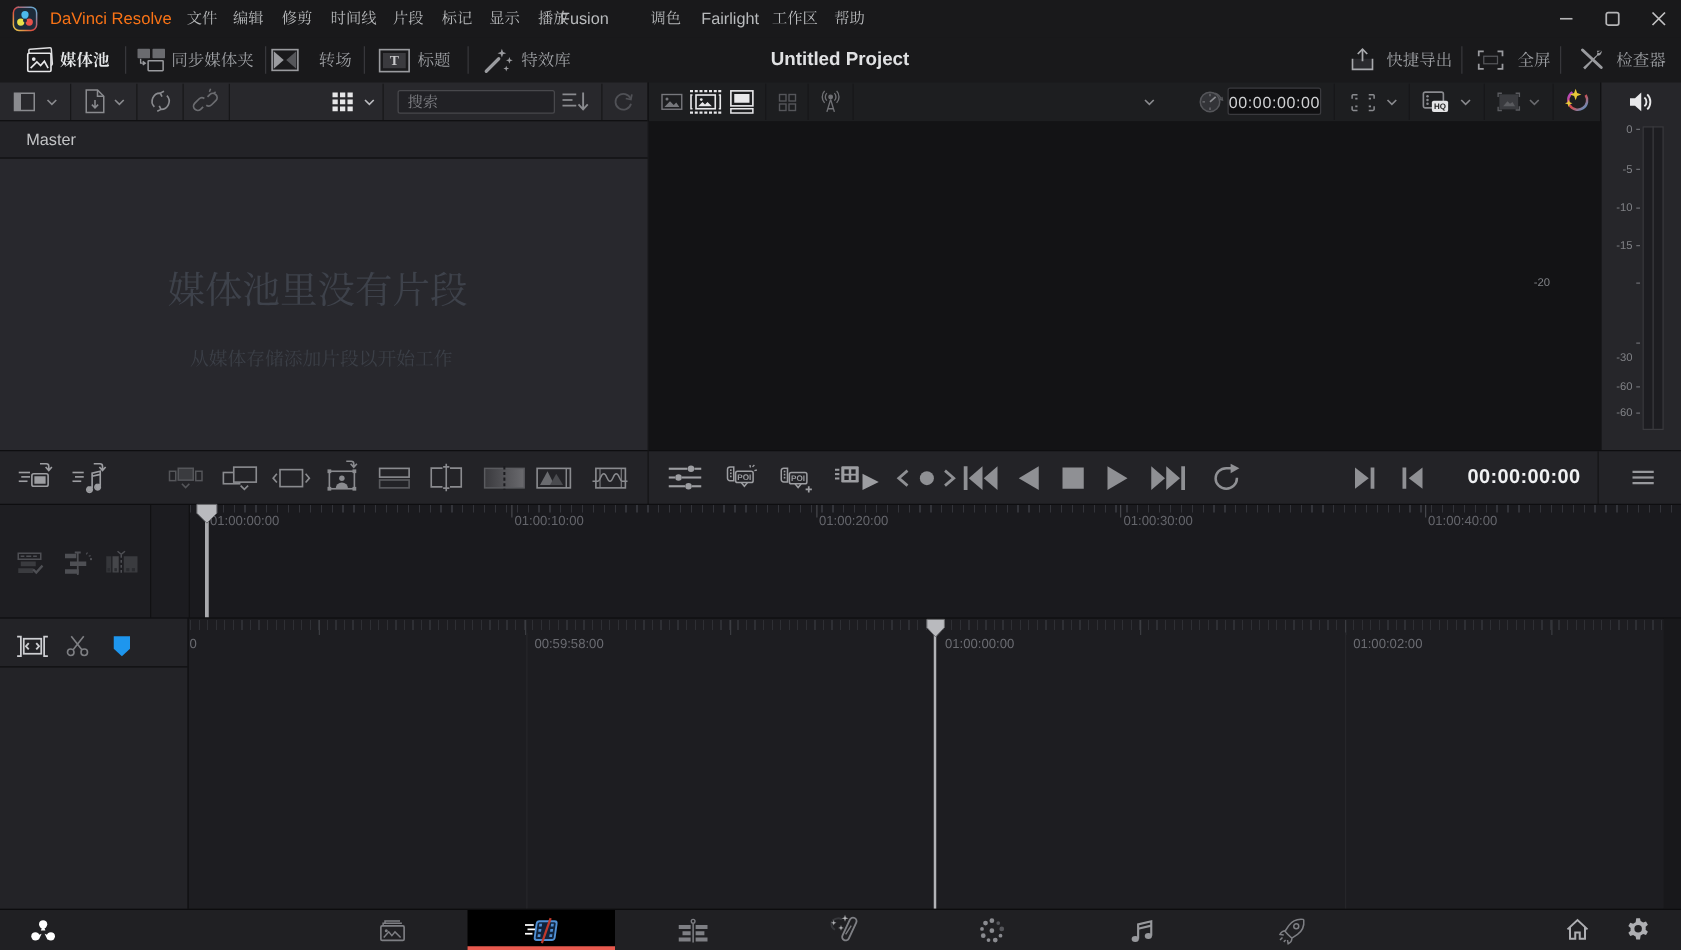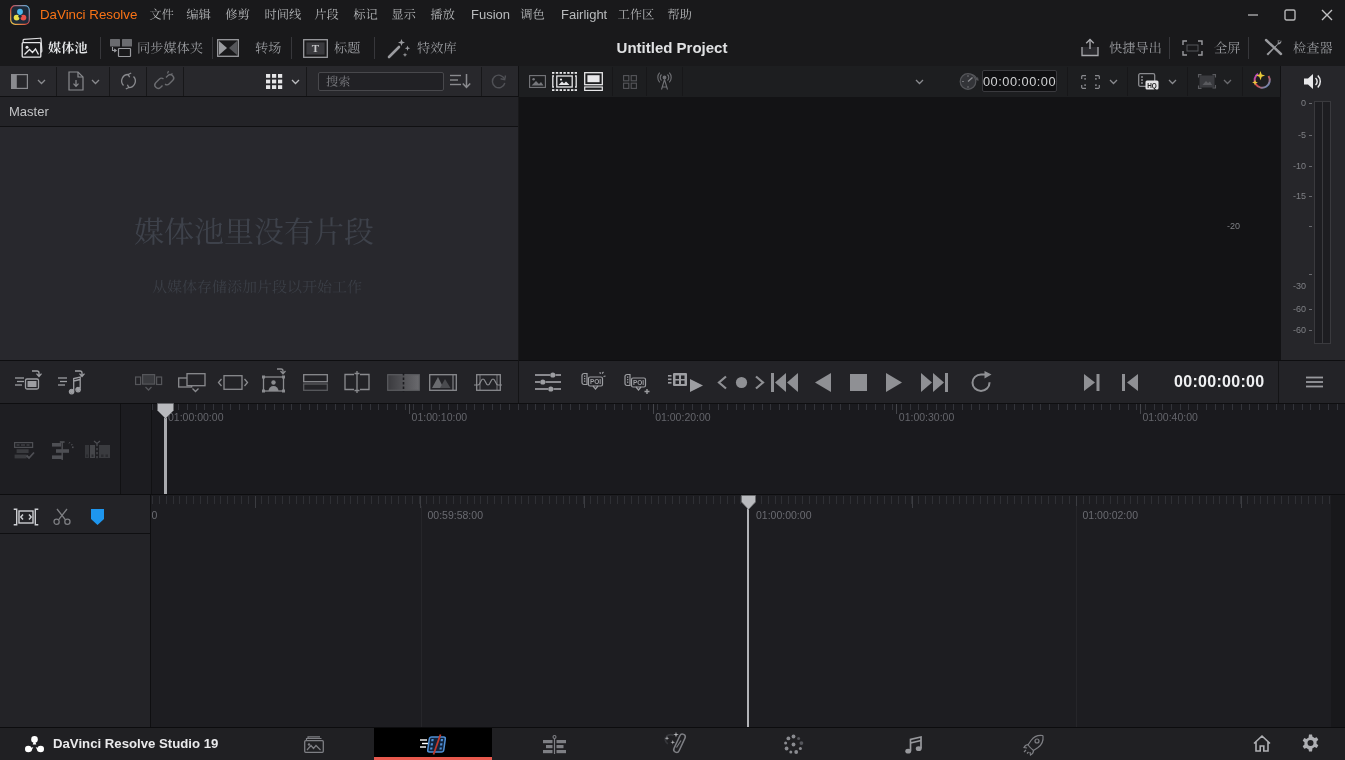--- a/index.html
+++ b/index.html
@@ -54,21 +54,21 @@
     </svg>
 <svg style="position:absolute;left:520.0px;top:8.4px" width="26" height="13" viewBox="0 -11.09 26 13.36">
       <path fill="#b9bbbd" d="M1.3 -10.5 1.1 -10.4C1.7 -9.8 2.4 -8.9 2.6 -8.2C3.5 -7.6 4.1 -9.3 1.3 -10.5ZM2.8 -6.7C3.0 -6.7 3.2 -6.8 3.3 -6.9L2.4 -7.6L2.0 -7.2H0.4L0.5 -6.8H2.0V-1.5C2.0 -1.3 1.9 -1.2 1.5 -1.0L2.1 0.0C2.2 -0.0 2.4 -0.2 2.4 -0.4C3.2 -1.3 4.0 -2.3 4.3 -2.7L4.2 -2.9C3.7 -2.5 3.2 -2.1 2.8 -1.7ZM4.7 -9.8V-5.3C4.7 -2.9 4.5 -0.8 2.9 0.9L3.1 1.0C5.3 -0.6 5.5 -3.1 5.5 -5.3V-9.3H10.6V-0.3C10.6 -0.1 10.5 -0.0 10.3 -0.0C10.1 -0.0 8.9 -0.1 8.9 -0.1V0.1C9.4 0.2 9.7 0.3 9.9 0.4C10.0 0.5 10.1 0.7 10.1 1.0C11.2 0.9 11.3 0.5 11.3 -0.2V-9.1C11.6 -9.2 11.8 -9.3 11.9 -9.4L10.9 -10.2L10.5 -9.7H5.7L4.7 -10.1ZM6.9 -2.0V-4.0H8.9V-2.0ZM6.9 -1.2V-1.6H8.9V-1.1H9.0C9.3 -1.1 9.6 -1.2 9.7 -1.3V-3.9C9.9 -3.9 10.1 -4.0 10.1 -4.1L9.2 -4.8L8.8 -4.4H7.0L6.2 -4.7V-0.9H6.3C6.6 -0.9 6.9 -1.1 6.9 -1.2ZM8.7 -8.8 7.5 -9.0V-7.5H6.0L6.1 -7.1H7.5V-5.7H5.8L5.9 -5.3H10.1C10.2 -5.3 10.3 -5.4 10.4 -5.5C10.0 -5.8 9.5 -6.3 9.5 -6.3L9.0 -5.7H8.2V-7.1H9.8C10.0 -7.1 10.1 -7.2 10.1 -7.3C9.8 -7.7 9.3 -8.1 9.3 -8.1L8.8 -7.5H8.2V-8.5C8.5 -8.5 8.6 -8.7 8.7 -8.8Z M19.8 -8.8C19.5 -8.2 19.1 -7.4 18.7 -6.9H15.7L15.3 -7.1C15.8 -7.6 16.3 -8.2 16.7 -8.8ZM16.6 -10.6C15.9 -8.8 14.5 -6.6 13.0 -5.4L13.1 -5.2C13.7 -5.6 14.2 -6.0 14.7 -6.5V-0.7C14.7 0.4 15.5 0.7 16.9 0.7H22.0C24.1 0.7 24.6 0.4 24.6 -0.0C24.6 -0.2 24.5 -0.3 24.0 -0.4L24.0 -2.3H23.9C23.7 -1.7 23.5 -0.8 23.3 -0.5C23.1 -0.2 22.8 -0.1 21.9 -0.1H16.8C16.0 -0.1 15.6 -0.2 15.6 -0.7V-3.4H22.2V-2.6H22.3C22.6 -2.6 23.0 -2.8 23.0 -2.9V-6.3C23.3 -6.4 23.5 -6.5 23.6 -6.6L22.6 -7.4L22.1 -6.9H19.0C19.6 -7.4 20.3 -8.2 20.8 -8.7C21.0 -8.7 21.2 -8.7 21.3 -8.8L20.3 -9.7L19.8 -9.1H16.9C17.1 -9.5 17.3 -9.8 17.5 -10.1C17.8 -10.1 17.9 -10.2 18.0 -10.3ZM18.4 -6.5V-3.8H15.6V-6.5ZM19.2 -6.5H22.2V-3.8H19.2Z"></path>
     </svg>
 <svg style="position:absolute;left:617.0px;top:8.4px" width="39" height="13" viewBox="0 -11.09 39 13.36">
       <path fill="#b9bbbd" d="M0.5 -0.4 0.6 -0.1H11.8C12.0 -0.1 12.1 -0.1 12.1 -0.3C11.7 -0.7 10.9 -1.3 10.9 -1.3L10.3 -0.4H6.7V-8.3H10.9C11.1 -8.3 11.2 -8.4 11.3 -8.5C10.8 -8.9 10.1 -9.5 10.1 -9.5L9.4 -8.7H1.4L1.5 -8.3H5.8V-0.4Z M19.2 -10.5C18.5 -8.4 17.4 -6.2 16.3 -4.9L16.5 -4.8C17.4 -5.5 18.1 -6.5 18.8 -7.7H19.8V1.0H20.0C20.4 1.0 20.7 0.8 20.7 0.7V-2.3H24.1C24.3 -2.3 24.4 -2.4 24.5 -2.5C24.0 -2.9 23.3 -3.5 23.3 -3.5L22.8 -2.7H20.7V-5.0H23.9C24.1 -5.0 24.2 -5.1 24.2 -5.2C23.8 -5.6 23.2 -6.1 23.2 -6.1L22.6 -5.4H20.7V-7.7H24.4C24.6 -7.7 24.7 -7.7 24.8 -7.9C24.4 -8.3 23.7 -8.8 23.7 -8.8L23.0 -8.0H19.1C19.4 -8.6 19.7 -9.2 20.0 -9.9C20.2 -9.8 20.4 -9.9 20.4 -10.1ZM16.2 -10.6C15.4 -8.1 14.2 -5.7 13.0 -4.2L13.2 -4.1C13.8 -4.6 14.4 -5.3 14.9 -6.1V1.0H15.1C15.4 1.0 15.7 0.8 15.7 0.7V-6.6C16.0 -6.7 16.1 -6.8 16.1 -6.9L15.6 -7.1C16.1 -7.9 16.6 -8.9 17.0 -9.9C17.2 -9.9 17.4 -10.0 17.5 -10.1Z M35.8 -10.3 35.2 -9.6H27.5L26.5 -10.0V-0.1C26.4 0.0 26.3 0.1 26.2 0.2L27.2 0.8L27.5 0.4H36.9C37.1 0.4 37.2 0.3 37.2 0.2C36.8 -0.3 36.1 -0.8 36.1 -0.8L35.5 -0.0H27.4V-9.2H36.5C36.6 -9.2 36.8 -9.3 36.8 -9.4C36.4 -9.8 35.8 -10.3 35.8 -10.3ZM35.1 -7.8 33.9 -8.4C33.4 -7.4 32.9 -6.4 32.3 -5.5C31.5 -6.2 30.4 -6.9 29.1 -7.6L29.0 -7.5C29.8 -6.8 30.9 -5.8 31.8 -4.9C30.8 -3.4 29.6 -2.2 28.4 -1.4L28.5 -1.2C29.9 -2.0 31.2 -3.0 32.4 -4.3C33.2 -3.5 34.0 -2.6 34.4 -1.8C35.3 -1.3 35.6 -2.7 32.9 -5.0C33.5 -5.8 34.1 -6.7 34.6 -7.7C34.9 -7.6 35.1 -7.7 35.1 -7.8Z"></path>
     </svg>
 <svg style="position:absolute;left:667.0px;top:8.4px" width="26" height="13" viewBox="0 -11.09 26 13.36">
       <path fill="#b9bbbd" d="M5.9 -4.4V-3.4H3.2L2.3 -3.8V0.5H2.5C2.8 0.5 3.1 0.3 3.1 0.3V-3.0H5.9V1.0H6.0C6.3 1.0 6.7 0.8 6.7 0.7V-3.0H9.4V-0.7C9.4 -0.5 9.4 -0.4 9.2 -0.4C8.9 -0.4 7.9 -0.5 7.9 -0.5V-0.3C8.4 -0.3 8.6 -0.2 8.8 -0.0C8.9 0.1 9.0 0.3 9.0 0.5C10.1 0.4 10.3 0.0 10.3 -0.6V-2.8C10.5 -2.9 10.7 -3.0 10.8 -3.1L9.7 -3.9L9.3 -3.4H6.7V-4.0C7.0 -4.0 7.1 -4.2 7.1 -4.3ZM3.4 -10.5V-9.3H0.7L0.8 -9.0H3.4V-7.9H1.0L1.1 -7.5H3.4V-7.3C3.4 -7.0 3.4 -6.7 3.3 -6.4H0.5L0.6 -6.0H3.2C2.9 -5.1 2.3 -4.3 1.0 -3.7L1.1 -3.6C2.9 -4.2 3.7 -5.0 4.0 -6.0H6.7C6.9 -6.0 7.0 -6.1 7.1 -6.2C6.6 -6.6 6.0 -7.2 6.0 -7.2L5.4 -6.4H4.1C4.2 -6.7 4.2 -7.0 4.2 -7.3V-7.5H6.3C6.5 -7.5 6.6 -7.6 6.6 -7.7C6.2 -8.1 5.6 -8.6 5.6 -8.6L5.1 -7.9H4.2V-9.0H6.7C6.8 -9.0 7.0 -9.0 7.0 -9.2C6.6 -9.6 5.9 -10.1 5.9 -10.1L5.4 -9.3H4.2V-10.1C4.5 -10.1 4.6 -10.2 4.6 -10.4ZM7.6 -10.0V-3.9H7.7C8.1 -3.9 8.3 -4.1 8.3 -4.2V-9.7H10.5C10.2 -9.0 9.8 -8.2 9.5 -7.7C10.4 -7.1 10.9 -6.5 10.9 -5.9C10.9 -5.6 10.8 -5.5 10.6 -5.4C10.5 -5.3 10.4 -5.3 10.2 -5.3C10.0 -5.3 9.5 -5.3 9.1 -5.3V-5.1C9.5 -5.1 9.7 -5.0 9.9 -5.0C10.0 -4.9 10.0 -4.6 10.0 -4.4C11.2 -4.5 11.7 -4.9 11.7 -5.7C11.6 -6.4 11.1 -7.1 9.8 -7.7C10.3 -8.1 10.9 -9.0 11.3 -9.5C11.6 -9.5 11.8 -9.5 11.9 -9.6L11.1 -10.5L10.5 -10.0H8.5L7.6 -10.4Z M20.3 -10.4C20.3 -9.3 20.3 -8.3 20.3 -7.3H18.2L18.4 -6.9H20.3C20.2 -3.8 19.5 -1.2 16.6 0.8L16.7 1.0C20.3 -0.9 21.0 -3.7 21.1 -6.9H23.4C23.2 -3.3 23.0 -0.7 22.6 -0.3C22.4 -0.2 22.3 -0.1 22.1 -0.1C21.8 -0.1 20.9 -0.2 20.3 -0.3L20.3 -0.1C20.8 0.0 21.3 0.2 21.5 0.3C21.7 0.4 21.8 0.7 21.8 0.9C22.3 0.9 22.8 0.7 23.2 0.4C23.8 -0.3 24.1 -2.8 24.2 -6.8C24.4 -6.9 24.6 -6.9 24.7 -7.0L23.7 -7.8L23.2 -7.3H21.1C21.2 -8.1 21.2 -9.0 21.2 -9.9C21.5 -10.0 21.6 -10.1 21.6 -10.3ZM14.9 -9.2H17.1V-7.0H14.9ZM12.9 -1.1 13.4 0.0C13.5 -0.0 13.6 -0.1 13.7 -0.3C16.0 -1.0 17.8 -1.6 19.0 -2.1L19.0 -2.3L17.9 -2.0V-9.0C18.1 -9.1 18.3 -9.2 18.4 -9.3L17.4 -10.0L17.0 -9.5H15.0L14.1 -10.0V-1.3ZM14.9 -6.6H17.1V-4.4H14.9ZM14.9 -4.0H17.1V-1.9L14.9 -1.4Z"></path>
     </svg>
-<div class="lbl" style="left:471px;top:0;line-height:30px;font-size:13px;color:#b9bbbd">Fusion</div>
+<div class="lbl" style="left:448px;top:0;line-height:30px;font-size:13px;color:#b9bbbd">Fusion</div>
 <div class="lbl" style="left:561px;top:0;line-height:30px;font-size:13px;color:#b9bbbd">Fairlight</div>
 <svg class="abs" style="left:1247px;top:11px" width="14" height="8" viewBox="0 0 14 8">
       <line x1="1" y1="4" x2="11" y2="4" stroke="#b5b5b7" stroke-width="1.3"></line>
     </svg>
 <svg class="abs" style="left:1284px;top:9px" width="12" height="12" viewBox="0 0 12 12">
       <rect x="1" y="1" width="10" height="10" rx="1.5" fill="none" stroke="#b5b5b7" stroke-width="1.4"></rect>
     </svg>
 <svg class="abs" style="left:1320px;top:8px" width="14" height="14" viewBox="0 0 14 14">
       <path d="M2 2 L12 12 M12 2 L2 12" stroke="#c2c2c4" stroke-width="1.4"></path>
     </svg>
@@ -330,21 +330,21 @@
 <path d="M17.5 5 A 7.6 7.6 0 1 1 7 2.8" fill="none" stroke="url(#cg1)" stroke-width="2"></path>
 <path d="M9.5 0 l1.2 3.4 l3.4 1.2 l-3.4 1.2 l-1.2 3.4 l-1.2 -3.4 l-3.4 -1.2 l3.4 -1.2 Z" fill="#e8c838"></path>
 <path d="M4 8.5 l0.8 2.2 l2.2 0.8 l-2.2 0.8 l-0.8 2.2 l-0.8 -2.2 l-2.2 -0.8 l2.2 -0.8 Z" fill="#e8c838"></path>
 </svg>
 <svg class="abs" style="left:1303px;top:73px" width="20" height="17" viewBox="0 0 20 17">
 <path d="M1 5.5 H5 L10 1 V16 L5 11.5 H1 Z" fill="#e8e8ea"></path>
 <path d="M12.5 5 a4.5 4.5 0 0 1 0 7" fill="none" stroke="#e8e8ea" stroke-width="1.5"></path>
 <path d="M14.8 2.5 a8.5 8.5 0 0 1 0 12" fill="none" stroke="#e8e8ea" stroke-width="1.5"></path>
 </svg>
 <div class="abs" style="left:0;top:97px;width:518px;height:29px;background:#232327"></div>
-<div class="lbl" style="left:9px;top:97px;line-height:29px;font-size:13px;color:#c2c3c5">Master</div>
+<div class="lbl" style="left:21px;top:97px;line-height:29px;font-size:13px;color:#c2c3c5">Master</div>
 <div class="abs" style="left:0;top:126px;width:518px;height:1px;background:#101012"></div>
 <div class="abs" style="left:0;top:127px;width:518px;height:233px;background:#28282d"></div>
 <svg style="position:absolute;left:133.5px;top:216.4px" width="241" height="32" viewBox="0 -26.40 241 31.80">
       <path fill="#3e424b" d="M7.3 -23.9C8.2 -24.0 8.4 -24.3 8.5 -24.6L5.5 -25.3C5.3 -23.6 4.8 -21.0 4.2 -18.2H1.3L1.6 -17.4H4.0C3.3 -14.1 2.5 -10.8 1.8 -8.8C3.1 -7.8 4.8 -6.5 6.2 -5.0C5.0 -2.4 3.3 -0.1 1.0 1.8L1.3 2.2C4.0 0.5 5.9 -1.5 7.3 -3.8C8.0 -2.9 8.7 -2.0 9.1 -1.2C10.7 -0.2 12.0 -2.4 8.2 -5.6C9.8 -9.2 10.5 -13.1 10.9 -17.1C11.5 -17.2 11.8 -17.2 12.0 -17.5L9.8 -19.5L8.7 -18.2H6.1C6.7 -20.4 7.1 -22.5 7.3 -23.9ZM26.4 -9.8 25.2 -8.1H20.4V-10.7C21.1 -10.8 21.3 -11.0 21.4 -11.4L18.5 -11.7V-8.1H10.3L10.6 -7.2H17.2C15.4 -4.1 12.5 -1.2 9.0 0.8L9.3 1.3C13.1 -0.4 16.3 -2.8 18.5 -5.7V2.5H18.9C19.6 2.5 20.4 2.0 20.4 1.8V-7.0C22.1 -3.5 24.8 -0.7 27.7 1.0C28.0 0.1 28.6 -0.5 29.4 -0.6L29.4 -1.0C26.5 -2.1 23.1 -4.4 21.1 -7.2H28.0C28.4 -7.2 28.7 -7.4 28.8 -7.7C27.9 -8.6 26.4 -9.8 26.4 -9.8ZM22.9 -13.0H16.1V-16.5H22.9ZM26.7 -23.0 25.4 -21.4H24.8V-24.0C25.5 -24.1 25.8 -24.4 25.9 -24.8L22.9 -25.2V-21.4H16.1V-24.0C16.8 -24.1 17.1 -24.4 17.2 -24.8L14.2 -25.1V-21.4H10.5L10.7 -20.6H14.2V-10.2H14.5C15.3 -10.2 16.1 -10.6 16.1 -10.8V-12.2H22.9V-10.7H23.2C24.0 -10.7 24.8 -11.1 24.8 -11.4V-20.6H28.1C28.5 -20.6 28.7 -20.7 28.8 -21.0C28.0 -21.9 26.7 -23.0 26.7 -23.0ZM22.9 -17.4H16.1V-20.6H22.9ZM3.5 -8.6C4.3 -11.1 5.2 -14.4 5.9 -17.4H8.9C8.6 -13.7 8.1 -10.0 6.9 -6.7C6.0 -7.3 4.9 -7.9 3.5 -8.6Z M37.9 -16.7 36.6 -17.2C37.6 -19.2 38.5 -21.4 39.2 -23.6C39.9 -23.6 40.3 -23.8 40.4 -24.2L37.2 -25.1C35.9 -19.4 33.5 -13.6 31.1 -9.9L31.6 -9.6C32.8 -10.9 33.9 -12.4 35.0 -14.2V2.4H35.3C36.1 2.4 36.9 1.9 37.0 1.7V-16.2C37.5 -16.3 37.8 -16.4 37.9 -16.7ZM52.6 -6.3 51.4 -4.7H49.2V-18.0H49.3C50.9 -11.6 53.8 -6.3 57.3 -3.1C57.7 -4.0 58.4 -4.6 59.2 -4.7L59.3 -5.0C55.5 -7.4 51.9 -12.5 49.9 -18.0H57.6C58.0 -18.0 58.3 -18.2 58.3 -18.5C57.4 -19.4 55.8 -20.7 55.8 -20.7L54.4 -18.9H49.2V-23.9C49.9 -24.0 50.2 -24.3 50.2 -24.7L47.2 -25.1V-18.9H38.6L38.8 -18.0H45.9C44.4 -12.6 41.5 -7.1 37.6 -3.2L38.0 -2.8C42.2 -6.1 45.3 -10.6 47.2 -15.6V-4.7H42.0L42.3 -3.8H47.2V2.3H47.6C48.4 2.3 49.2 1.9 49.2 1.7V-3.8H54.1C54.5 -3.8 54.8 -4.0 54.8 -4.3C54.0 -5.2 52.6 -6.3 52.6 -6.3Z M63.6 -24.8 63.4 -24.5C64.7 -23.6 66.3 -22.0 66.8 -20.6C69.0 -19.3 70.2 -23.8 63.6 -24.8ZM61.4 -17.7 61.1 -17.4C62.4 -16.6 64.0 -15.1 64.4 -13.8C66.6 -12.6 67.7 -16.9 61.4 -17.7ZM63.1 -5.9C62.8 -5.9 61.7 -5.9 61.7 -5.9V-5.3C62.4 -5.2 62.8 -5.2 63.2 -4.9C63.9 -4.4 64.0 -2.1 63.6 0.9C63.7 1.9 64.0 2.4 64.6 2.4C65.6 2.4 66.2 1.6 66.2 0.4C66.4 -2.1 65.5 -3.4 65.5 -4.8C65.5 -5.5 65.7 -6.5 65.9 -7.4C66.4 -8.8 68.9 -15.9 70.2 -19.6L69.6 -19.8C64.3 -7.6 64.3 -7.6 63.8 -6.6C63.5 -6.0 63.4 -5.9 63.1 -5.9ZM84.8 -18.7 80.2 -16.9V-23.6C81.0 -23.7 81.2 -24.0 81.3 -24.4L78.4 -24.8V-16.2L73.9 -14.5V-20.9C74.6 -21.0 74.9 -21.3 74.9 -21.7L72.0 -22.1V-13.8L68.4 -12.5L69.0 -11.7L72.0 -12.8V-1.2C72.0 1.0 73.0 1.5 76.1 1.5L80.9 1.6C87.7 1.6 89.0 1.2 89.0 0.1C89.0 -0.3 88.8 -0.6 88.0 -0.8L88.0 -5.3H87.6C87.1 -3.1 86.7 -1.5 86.4 -1.0C86.2 -0.7 86.0 -0.5 85.6 -0.5C84.9 -0.4 83.2 -0.4 81.0 -0.4H76.2C74.2 -0.4 73.9 -0.8 73.9 -1.7V-13.6L78.4 -15.3V-3.2H78.7C79.4 -3.2 80.2 -3.7 80.2 -3.9V-16.0L85.2 -17.8C85.1 -11.5 84.9 -8.6 84.4 -8.0C84.2 -7.8 84.0 -7.8 83.6 -7.8C83.1 -7.8 81.9 -7.9 81.2 -7.9L81.1 -7.4C81.8 -7.3 82.6 -7.1 82.8 -6.8C83.2 -6.5 83.2 -6.0 83.2 -5.4C84.2 -5.4 85.1 -5.7 85.7 -6.4C86.7 -7.4 87.0 -10.3 87.0 -17.6C87.6 -17.7 88.0 -17.8 88.2 -18.1L86.0 -19.9L84.9 -18.8H85.0Z M95.0 -23.1V-8.7H95.3C96.1 -8.7 97.0 -9.2 97.0 -9.4V-10.7H104.0V-5.9H93.9L94.2 -5.0H104.0V0.4H91.3L91.5 1.2H118.0C118.4 1.2 118.7 1.1 118.8 0.8C117.7 -0.2 115.9 -1.5 115.9 -1.5L114.4 0.4H106.0V-5.0H115.7C116.1 -5.0 116.4 -5.2 116.5 -5.5C115.4 -6.5 113.7 -7.8 113.7 -7.8L112.2 -5.9H106.0V-10.7H113.0V-9.1H113.3C114.0 -9.1 115.0 -9.6 115.0 -9.8V-21.8C115.7 -22.0 116.1 -22.2 116.3 -22.4L113.9 -24.3L112.7 -23.1H97.1L95.0 -24.1ZM113.0 -22.2V-17.3H106.0V-22.2ZM113.0 -16.4V-11.6H106.0V-16.4ZM97.0 -16.4H104.0V-11.6H97.0ZM97.0 -17.3V-22.2H104.0V-17.3Z M123.3 -6.1C123.0 -6.1 122.0 -6.1 122.0 -6.1V-5.5C122.6 -5.4 123.1 -5.3 123.5 -5.0C124.1 -4.6 124.3 -2.2 123.9 0.8C124.0 1.8 124.3 2.3 124.9 2.3C125.9 2.3 126.5 1.5 126.6 0.2C126.7 -2.2 125.8 -3.5 125.8 -4.9C125.8 -5.7 126.0 -6.7 126.3 -7.6C126.8 -9.2 129.8 -17.0 131.3 -21.2L130.7 -21.4C124.7 -7.9 124.7 -7.9 124.1 -6.8C123.8 -6.1 123.7 -6.1 123.3 -6.1ZM121.5 -18.1 121.2 -17.8C122.6 -16.9 124.2 -15.3 124.7 -14.0C126.9 -12.8 128.0 -17.2 121.5 -18.1ZM123.5 -24.8 123.2 -24.5C124.7 -23.6 126.6 -21.8 127.2 -20.4C129.5 -19.2 130.5 -23.8 123.5 -24.8ZM133.6 -23.9V-21.0C133.6 -18.1 133.0 -14.9 129.4 -12.3L129.7 -11.9C134.9 -14.3 135.5 -18.2 135.5 -21.0V-22.7H141.4V-16.2C141.4 -14.9 141.7 -14.5 143.4 -14.5H145.1C148.0 -14.5 148.7 -14.8 148.7 -15.6C148.7 -16.1 148.5 -16.2 147.9 -16.4L147.8 -16.5H147.5C147.4 -16.4 147.2 -16.4 147.0 -16.3C146.9 -16.3 146.7 -16.3 146.6 -16.3C146.3 -16.3 145.8 -16.3 145.3 -16.3H143.9C143.4 -16.3 143.3 -16.4 143.3 -16.7V-22.5C143.8 -22.6 144.2 -22.7 144.4 -22.9L142.3 -24.8L141.2 -23.6H135.8L133.6 -24.6ZM137.5 -3.2C134.9 -1.0 131.6 0.7 127.7 1.9L127.9 2.4C132.2 1.4 135.8 -0.1 138.5 -2.2C140.9 -0.1 143.8 1.3 147.4 2.3C147.8 1.3 148.4 0.7 149.3 0.5L149.4 0.2C145.7 -0.5 142.6 -1.6 140.0 -3.3C142.4 -5.4 144.2 -7.9 145.5 -10.7C146.2 -10.8 146.6 -10.8 146.8 -11.1L144.6 -13.1L143.3 -11.9H130.4L130.7 -11.0H133.2C134.1 -7.8 135.5 -5.2 137.5 -3.2ZM138.7 -4.3C136.6 -6.0 134.9 -8.2 133.9 -11.0H143.3C142.2 -8.5 140.7 -6.2 138.7 -4.3Z M162.7 -25.2C162.2 -23.7 161.6 -22.1 160.9 -20.5H151.4L151.7 -19.6H160.5C158.4 -15.4 155.2 -11.2 151.2 -8.3L151.6 -7.9C154.2 -9.4 156.5 -11.3 158.4 -13.4V2.3H158.7C159.6 2.3 160.3 1.8 160.3 1.6V-5.0H172.0V-0.8C172.0 -0.3 171.8 -0.1 171.2 -0.1C170.6 -0.1 167.5 -0.4 167.5 -0.4V0.1C168.8 0.3 169.6 0.5 170.1 0.8C170.5 1.2 170.6 1.7 170.7 2.3C173.6 2.1 173.9 1.0 173.9 -0.5V-13.9C174.6 -14.0 175.1 -14.3 175.3 -14.6L172.7 -16.6L171.6 -15.2H160.7L160.1 -15.5C161.1 -16.8 162.0 -18.2 162.7 -19.6H177.9C178.3 -19.6 178.6 -19.7 178.7 -20.1C177.7 -21.0 176.0 -22.3 176.0 -22.3L174.5 -20.5H163.2C163.7 -21.6 164.2 -22.7 164.6 -23.8C165.4 -23.7 165.7 -23.9 165.8 -24.3ZM160.3 -9.7H172.0V-5.8H160.3ZM160.3 -10.6V-14.4H172.0V-10.6Z M196.5 -25.2V-17.1H188.4V-23.0C189.2 -23.1 189.4 -23.4 189.5 -23.8L186.5 -24.1V-13.6C186.5 -7.6 185.6 -2.0 181.1 1.9L181.5 2.3C186.0 -0.6 187.7 -5.0 188.2 -9.7H198.5V2.4H198.8C199.4 2.4 200.4 2.0 200.5 1.9V-9.3C201.1 -9.4 201.6 -9.6 201.8 -9.9L199.3 -11.8L198.2 -10.6H188.3C188.4 -11.6 188.4 -12.6 188.4 -13.6V-16.2H207.9C208.3 -16.2 208.6 -16.4 208.7 -16.7C207.7 -17.6 206.0 -18.9 206.0 -18.9L204.6 -17.1H198.5V-24.1C199.2 -24.2 199.5 -24.5 199.5 -24.9Z M225.6 -23.5V-20.4C225.6 -17.8 225.2 -15.0 222.3 -12.8L222.7 -12.3C227.0 -14.5 227.5 -17.9 227.5 -20.4V-22.3H232.3V-15.9C232.3 -14.7 232.6 -14.2 234.2 -14.2H235.5C238.0 -14.2 238.7 -14.5 238.7 -15.3C238.7 -15.8 238.4 -15.9 237.9 -16.1L237.8 -16.1H237.5C237.4 -16.1 237.2 -16.1 237.0 -16.1C236.9 -16.0 236.8 -16.0 236.6 -16.0C236.4 -16.0 236.1 -16.0 235.7 -16.0H234.7C234.3 -16.0 234.2 -16.1 234.2 -16.4V-22.1C234.8 -22.1 235.2 -22.3 235.4 -22.5L233.2 -24.4L232.1 -23.2H227.8L225.6 -24.2ZM228.9 -3.8C226.4 -1.3 223.2 0.6 219.3 1.9L219.6 2.4C223.9 1.3 227.2 -0.4 229.8 -2.6C231.8 -0.4 234.3 1.2 237.4 2.3C237.7 1.4 238.3 0.8 239.2 0.8L239.2 0.4C236.0 -0.4 233.2 -1.8 231.0 -3.7C233.1 -5.7 234.6 -8.1 235.7 -10.7C236.5 -10.7 236.8 -10.8 237.0 -11.1L234.8 -13.1L233.6 -11.8H223.3L223.6 -11.0H225.6C226.3 -8.1 227.4 -5.7 228.9 -3.8ZM229.9 -4.8C228.3 -6.5 227.0 -8.5 226.2 -11.0H233.6C232.7 -8.7 231.5 -6.6 229.9 -4.8ZM220.4 -18.5 219.2 -16.9H215.8V-21.1C218.0 -21.5 220.6 -22.3 222.5 -23.1C223.1 -22.9 223.3 -22.9 223.6 -23.2L221.1 -25.1C219.7 -24.0 217.8 -22.9 216.2 -22.1L213.9 -23.1V-5.0C212.6 -4.7 211.5 -4.5 210.8 -4.3L212.0 -1.8C212.3 -1.9 212.6 -2.2 212.7 -2.5L213.9 -3.0V2.3H214.2C215.3 2.3 215.8 1.9 215.8 1.7V-3.7C219.1 -4.9 221.6 -5.9 223.6 -6.8L223.5 -7.2L215.8 -5.4V-10.3H222.1C222.5 -10.3 222.8 -10.5 222.9 -10.8C222.0 -11.7 220.5 -12.9 220.5 -12.9L219.2 -11.2H215.8V-16.0H222.0C222.4 -16.0 222.7 -16.2 222.8 -16.5C221.9 -17.4 220.4 -18.5 220.4 -18.5Z"></path>
     </svg>
 <svg style="position:absolute;left:151.5px;top:279.2px" width="211" height="16" viewBox="0 -13.20 211 15.90">
       <path fill="#3b3f47" d="M10.2 -11.6C10.6 -11.7 10.7 -11.8 10.7 -12.0L9.2 -12.2C9.1 -7.1 9.3 -2.5 5.0 0.9L5.2 1.1C9.0 -1.2 9.9 -4.5 10.1 -8.1C10.5 -4.2 11.4 -0.9 13.6 1.2C13.8 0.6 14.1 0.3 14.6 0.3L14.6 0.1C11.2 -2.4 10.4 -6.5 10.2 -11.6ZM3.9 -12.1C3.8 -8.1 3.9 -3.0 0.5 0.9L0.8 1.1C3.1 -1.0 4.0 -3.5 4.5 -6.0C5.2 -4.9 6.0 -3.4 6.2 -2.2C7.3 -1.3 8.2 -3.9 4.6 -6.6C4.8 -8.3 4.8 -10.0 4.9 -11.5C5.2 -11.6 5.4 -11.7 5.4 -12.0Z M18.7 -12.0C19.1 -12.0 19.2 -12.1 19.3 -12.3L17.7 -12.6C17.6 -11.8 17.4 -10.5 17.1 -9.1H15.6L15.8 -8.7H17.0C16.6 -7.0 16.2 -5.4 15.9 -4.4C16.6 -3.9 17.4 -3.2 18.1 -2.5C17.5 -1.2 16.7 -0.0 15.5 0.9L15.7 1.1C17.0 0.3 17.9 -0.8 18.6 -1.9C19.0 -1.5 19.3 -1.0 19.5 -0.6C20.3 -0.1 21.0 -1.2 19.1 -2.8C19.9 -4.6 20.2 -6.6 20.4 -8.5C20.7 -8.6 20.9 -8.6 21.0 -8.8L19.9 -9.7L19.4 -9.1H18.1C18.3 -10.2 18.5 -11.2 18.7 -12.0ZM28.2 -4.9 27.6 -4.1H25.2V-5.3C25.5 -5.4 25.6 -5.5 25.7 -5.7L24.3 -5.8V-4.1H20.2L20.3 -3.6H23.6C22.7 -2.0 21.3 -0.6 19.5 0.4L19.7 0.6C21.6 -0.2 23.1 -1.4 24.3 -2.8V1.2H24.4C24.8 1.2 25.2 1.0 25.2 0.9V-3.5C26.0 -1.8 27.4 -0.3 28.9 0.5C29.0 0.0 29.3 -0.3 29.7 -0.3L29.7 -0.5C28.2 -1.0 26.5 -2.2 25.5 -3.6H29.0C29.2 -3.6 29.4 -3.7 29.4 -3.9C28.9 -4.3 28.2 -4.9 28.2 -4.9ZM26.5 -6.5H23.0V-8.2H26.5ZM28.3 -11.5 27.7 -10.7H27.4V-12.0C27.8 -12.1 27.9 -12.2 27.9 -12.4L26.5 -12.6V-10.7H23.0V-12.0C23.4 -12.1 23.5 -12.2 23.6 -12.4L22.1 -12.6V-10.7H20.2L20.4 -10.3H22.1V-5.1H22.3C22.6 -5.1 23.0 -5.3 23.0 -5.4V-6.1H26.5V-5.4H26.6C27.0 -5.4 27.4 -5.6 27.4 -5.7V-10.3H29.0C29.2 -10.3 29.4 -10.3 29.4 -10.5C29.0 -10.9 28.3 -11.5 28.3 -11.5ZM26.5 -8.7H23.0V-10.3H26.5ZM16.8 -4.3C17.2 -5.6 17.6 -7.2 18.0 -8.7H19.5C19.3 -6.8 19.0 -5.0 18.4 -3.3C18.0 -3.6 17.4 -4.0 16.8 -4.3Z M33.9 -8.4 33.3 -8.6C33.8 -9.6 34.3 -10.7 34.6 -11.8C35.0 -11.8 35.1 -11.9 35.2 -12.1L33.6 -12.6C32.9 -9.7 31.7 -6.8 30.6 -4.9L30.8 -4.8C31.4 -5.4 32.0 -6.2 32.5 -7.1V1.2H32.7C33.1 1.2 33.5 0.9 33.5 0.9V-8.1C33.7 -8.1 33.9 -8.2 33.9 -8.4ZM41.3 -3.1 40.7 -2.4H39.6V-9.0H39.6C40.4 -5.8 41.9 -3.1 43.7 -1.6C43.8 -2.0 44.2 -2.3 44.6 -2.3L44.6 -2.5C42.8 -3.7 40.9 -6.3 40.0 -9.0H43.8C44.0 -9.0 44.1 -9.1 44.2 -9.3C43.7 -9.7 42.9 -10.3 42.9 -10.3L42.2 -9.4H39.6V-12.0C40.0 -12.0 40.1 -12.2 40.1 -12.4L38.6 -12.5V-9.4H34.3L34.4 -9.0H38.0C37.2 -6.3 35.8 -3.6 33.8 -1.6L34.0 -1.4C36.1 -3.1 37.7 -5.3 38.6 -7.8V-2.4H36.0L36.1 -1.9H38.6V1.2H38.8C39.2 1.2 39.6 1.0 39.6 0.8V-1.9H42.0C42.2 -1.9 42.4 -2.0 42.4 -2.1C42.0 -2.6 41.3 -3.1 41.3 -3.1Z M57.7 -11.1 57.0 -10.2H51.3C51.5 -10.7 51.8 -11.3 51.9 -11.8C52.4 -11.8 52.5 -11.9 52.5 -12.1L51.0 -12.6C50.8 -11.8 50.5 -11.0 50.2 -10.2H46.0L46.2 -9.7H50.0C49.0 -7.5 47.6 -5.2 45.7 -3.7L45.8 -3.5C46.8 -4.1 47.6 -4.8 48.3 -5.6V1.2H48.5C48.9 1.2 49.3 0.8 49.3 0.6V-6.3C49.6 -6.4 49.7 -6.5 49.8 -6.6L49.3 -6.8C50.0 -7.7 50.6 -8.7 51.1 -9.7H58.7C58.9 -9.7 59.1 -9.8 59.1 -9.9C58.6 -10.4 57.7 -11.1 57.7 -11.1ZM57.7 -5.1 57.0 -4.2H55.0V-5.2C55.3 -5.2 55.4 -5.4 55.5 -5.6L55.2 -5.6C56.0 -6.1 57.0 -6.8 57.6 -7.3C57.9 -7.3 58.1 -7.3 58.3 -7.4L57.1 -8.5L56.5 -7.9H51.0L51.1 -7.4H56.3C55.9 -6.9 55.2 -6.2 54.7 -5.7L54.0 -5.7V-4.2H50.1L50.2 -3.8H54.0V-0.3C54.0 -0.1 53.9 -0.0 53.6 -0.0C53.3 -0.0 51.7 -0.1 51.7 -0.1V0.1C52.4 0.2 52.8 0.3 53.0 0.5C53.2 0.6 53.3 0.9 53.4 1.2C54.8 1.0 55.0 0.6 55.0 -0.3V-3.8H58.6C58.8 -3.8 59.0 -3.9 59.0 -4.0C58.5 -4.5 57.7 -5.1 57.7 -5.1Z M64.6 -11.7 64.4 -11.6C64.8 -11.0 65.4 -10.0 65.5 -9.3C66.4 -8.5 67.3 -10.4 64.6 -11.7ZM66.0 -7.5C66.3 -7.5 66.4 -7.6 66.5 -7.7L65.7 -8.6L65.2 -8.1H63.5L63.7 -7.7H65.1V-1.5C65.1 -1.3 65.0 -1.2 64.5 -0.9L65.2 0.2C65.3 0.2 65.5 0.0 65.5 -0.3C66.4 -1.2 67.3 -2.1 67.7 -2.5L67.5 -2.7L66.0 -1.6ZM63.5 -8.5 62.9 -8.7C63.3 -9.7 63.6 -10.8 63.9 -11.8C64.2 -11.8 64.4 -12.0 64.5 -12.2L63.0 -12.6C62.5 -9.7 61.5 -6.9 60.5 -5.0L60.8 -4.8C61.2 -5.4 61.6 -6.1 62.1 -6.9V1.2H62.2C62.6 1.2 63.0 0.9 63.0 0.8V-8.2C63.2 -8.2 63.4 -8.3 63.5 -8.5ZM71.3 -11.0 70.8 -10.2H70.1V-12.1C70.4 -12.1 70.5 -12.2 70.6 -12.4L69.2 -12.6V-10.2H67.1L67.2 -9.8H69.2V-7.3H66.6L66.8 -6.8H69.9C69.5 -6.4 69.0 -6.0 68.6 -5.6L68.2 -5.8V-5.3C67.6 -4.8 67.0 -4.3 66.3 -3.9L66.4 -3.7C67.1 -4.0 67.7 -4.3 68.2 -4.7V1.1H68.4C68.9 1.1 69.2 0.9 69.2 0.8V0.0H72.4V0.9H72.6C72.9 0.9 73.4 0.7 73.4 0.6V-4.7C73.7 -4.7 73.9 -4.8 74.0 -5.0L72.8 -5.9L72.3 -5.3H69.4L69.2 -5.4C69.8 -5.8 70.3 -6.3 70.9 -6.8H74.3C74.5 -6.8 74.7 -6.9 74.7 -7.1C74.3 -7.5 73.5 -8.1 73.5 -8.1L72.9 -7.3H71.3C72.3 -8.3 73.2 -9.4 73.8 -10.5C74.1 -10.4 74.3 -10.5 74.4 -10.6L73.0 -11.3C72.8 -10.9 72.6 -10.5 72.4 -10.1C71.9 -10.5 71.3 -11.0 71.3 -11.0ZM69.2 -0.4V-2.4H72.4V-0.4ZM69.2 -2.9V-4.8H72.4V-2.9ZM70.3 -7.3H70.1V-9.8H72.0L72.2 -9.8C71.7 -9.0 71.0 -8.1 70.3 -7.3Z M76.7 -12.5 76.6 -12.3C77.2 -11.9 78.0 -11.1 78.3 -10.4C79.4 -9.8 80.0 -12.0 76.7 -12.5ZM75.7 -9.1 75.6 -9.0C76.2 -8.6 76.9 -7.8 77.1 -7.2C78.2 -6.6 78.8 -8.7 75.7 -9.1ZM76.4 -3.1C76.2 -3.1 75.8 -3.1 75.8 -3.1V-2.8C76.1 -2.8 76.3 -2.7 76.5 -2.6C76.8 -2.4 76.9 -1.2 76.7 0.4C76.7 0.8 76.9 1.1 77.2 1.1C77.7 1.1 77.9 0.7 78.0 0.1C78.0 -1.2 77.6 -1.9 77.6 -2.5C77.6 -2.9 77.7 -3.4 77.8 -3.8C78.0 -4.5 79.1 -7.9 79.7 -9.7L79.4 -9.8C77.0 -4.0 77.0 -4.0 76.8 -3.4C76.6 -3.1 76.6 -3.1 76.4 -3.1ZM81.2 -4.2C81.0 -2.8 80.2 -1.9 79.5 -1.5C78.6 -0.5 81.8 0.0 81.5 -4.1ZM84.9 -4.0 84.6 -3.9C85.1 -3.1 85.5 -1.8 85.4 -0.8C86.2 0.1 87.3 -2.1 84.9 -4.0ZM86.6 -4.3 86.4 -4.2C87.3 -3.3 88.2 -1.9 88.3 -0.7C89.4 0.1 90.3 -2.5 86.6 -4.3ZM82.9 -6.0V-0.3C82.9 -0.1 82.8 -0.0 82.5 -0.0C82.2 -0.0 80.7 -0.1 80.7 -0.1V0.1C81.3 0.2 81.7 0.3 81.9 0.4C82.2 0.6 82.2 0.9 82.3 1.2C83.7 1.0 83.8 0.5 83.8 -0.3V-5.5C84.2 -5.5 84.3 -5.6 84.3 -5.8ZM79.9 -11.4 80.1 -11.0H83.1C82.9 -10.1 82.7 -9.3 82.4 -8.5H79.6L79.7 -8.0H82.2C81.4 -6.4 80.1 -5.0 78.2 -3.9L78.3 -3.7C80.7 -4.7 82.3 -6.1 83.2 -8.0H84.9C85.8 -6.2 87.2 -4.8 88.8 -4.0C88.9 -4.5 89.2 -4.8 89.6 -4.8L89.6 -5.0C88.1 -5.5 86.3 -6.7 85.3 -8.0H89.0C89.2 -8.0 89.4 -8.1 89.4 -8.3C88.9 -8.7 88.1 -9.4 88.1 -9.4L87.4 -8.5H83.4C83.8 -9.3 84.0 -10.1 84.2 -11.0H88.1C88.3 -11.0 88.4 -11.1 88.5 -11.2C88.0 -11.7 87.2 -12.3 87.2 -12.3L86.5 -11.4Z M98.9 -10.0V0.8H99.0C99.5 0.8 99.8 0.6 99.8 0.4V-0.7H102.6V0.6H102.7C103.1 0.6 103.6 0.3 103.6 0.2V-9.4C103.9 -9.4 104.2 -9.5 104.3 -9.7L103.0 -10.7L102.4 -10.0H99.9L98.9 -10.5ZM102.6 -1.1H99.8V-9.6H102.6ZM93.3 -12.5C93.3 -11.5 93.3 -10.4 93.2 -9.3H90.8L90.9 -8.9H93.2C93.1 -5.4 92.6 -1.9 90.4 0.9L90.6 1.1C93.4 -1.7 94.0 -5.4 94.2 -8.9H96.4C96.3 -4.1 96.0 -1.1 95.5 -0.6C95.3 -0.4 95.2 -0.4 94.9 -0.4C94.6 -0.4 93.6 -0.5 93.0 -0.5L92.9 -0.3C93.5 -0.2 94.1 -0.0 94.3 0.1C94.5 0.3 94.6 0.6 94.6 0.9C95.2 0.9 95.8 0.7 96.3 0.2C96.9 -0.6 97.2 -3.6 97.3 -8.7C97.7 -8.8 97.9 -8.9 98.0 -9.0L96.8 -10.0L96.2 -9.3H94.2C94.3 -10.2 94.3 -11.1 94.3 -11.9C94.7 -12.0 94.8 -12.2 94.8 -12.4Z M113.3 -12.6V-8.5H109.2V-11.5C109.6 -11.5 109.7 -11.7 109.7 -11.9L108.2 -12.1V-6.8C108.2 -3.8 107.8 -1.0 105.5 1.0L105.7 1.2C108.0 -0.3 108.8 -2.5 109.1 -4.8H114.2V1.2H114.4C114.7 1.2 115.2 1.0 115.2 0.9V-4.6C115.6 -4.7 115.8 -4.8 115.9 -5.0L114.6 -5.9L114.1 -5.3H109.2C109.2 -5.8 109.2 -6.3 109.2 -6.8V-8.1H119.0C119.2 -8.1 119.3 -8.2 119.3 -8.4C118.8 -8.8 118.0 -9.5 118.0 -9.5L117.3 -8.5H114.3V-12.1C114.6 -12.1 114.7 -12.3 114.8 -12.4Z M127.8 -11.8V-10.2C127.8 -8.9 127.6 -7.5 126.2 -6.4L126.3 -6.2C128.5 -7.2 128.7 -8.9 128.7 -10.2V-11.2H131.2V-7.9C131.2 -7.3 131.3 -7.1 132.1 -7.1H132.8C134.0 -7.1 134.3 -7.3 134.3 -7.7C134.3 -7.9 134.2 -8.0 133.9 -8.1L133.9 -8.1H133.8C133.7 -8.0 133.6 -8.0 133.5 -8.0C133.5 -8.0 133.4 -8.0 133.3 -8.0C133.2 -8.0 133.0 -8.0 132.8 -8.0H132.4C132.2 -8.0 132.1 -8.1 132.1 -8.2V-11.0C132.4 -11.1 132.6 -11.1 132.7 -11.2L131.6 -12.2L131.1 -11.6H128.9L127.8 -12.1ZM129.4 -1.9C128.2 -0.7 126.6 0.3 124.7 1.0L124.8 1.2C126.9 0.6 128.6 -0.2 129.9 -1.3C130.9 -0.2 132.1 0.6 133.7 1.2C133.8 0.7 134.2 0.4 134.6 0.4L134.6 0.2C133.0 -0.2 131.6 -0.9 130.5 -1.8C131.6 -2.9 132.3 -4.0 132.9 -5.4C133.2 -5.4 133.4 -5.4 133.5 -5.5L132.4 -6.5L131.8 -5.9H126.6L126.8 -5.5H127.8C128.1 -4.1 128.7 -2.9 129.4 -1.9ZM129.9 -2.4C129.1 -3.3 128.5 -4.3 128.1 -5.5H131.8C131.4 -4.3 130.7 -3.3 129.9 -2.4ZM125.2 -9.3 124.6 -8.5H122.9V-10.5C124.0 -10.8 125.3 -11.2 126.3 -11.5C126.5 -11.5 126.7 -11.5 126.8 -11.6L125.5 -12.5C124.8 -12.0 123.9 -11.5 123.1 -11.0L122.0 -11.5V-2.5C121.3 -2.3 120.8 -2.2 120.4 -2.2L121.0 -0.9C121.2 -1.0 121.3 -1.1 121.4 -1.3L122.0 -1.5V1.2H122.1C122.6 1.2 122.9 0.9 122.9 0.9V-1.8C124.5 -2.4 125.8 -3.0 126.8 -3.4L126.7 -3.6L122.9 -2.7V-5.2H126.1C126.3 -5.2 126.4 -5.2 126.5 -5.4C126.0 -5.8 125.2 -6.5 125.2 -6.5L124.6 -5.6H122.9V-8.0H126.0C126.2 -8.0 126.4 -8.1 126.4 -8.2C125.9 -8.7 125.2 -9.3 125.2 -9.3Z M140.5 -11.8 140.3 -11.7C141.2 -10.5 142.3 -8.6 142.6 -7.3C143.8 -6.3 144.6 -9.1 140.5 -11.8ZM139.1 -11.6 137.6 -11.7V-1.9C137.6 -1.6 137.5 -1.5 137.0 -1.3L137.7 0.0C137.8 -0.0 138.0 -0.2 138.1 -0.5C140.3 -2.1 142.2 -3.6 143.3 -4.4L143.1 -4.6C141.4 -3.6 139.8 -2.6 138.6 -1.9V-10.6L138.6 -11.1C138.9 -11.2 139.1 -11.3 139.1 -11.6ZM148.1 -11.8 146.4 -12.0C146.3 -5.4 146.0 -1.9 139.1 0.9L139.2 1.2C142.9 0.0 144.9 -1.4 146.0 -3.3C147.1 -2.1 148.2 -0.4 148.5 1.0C149.7 1.9 150.5 -1.1 146.2 -3.6C147.3 -5.7 147.4 -8.2 147.5 -11.4C147.9 -11.4 148.0 -11.6 148.1 -11.8Z M162.5 -12.2 161.8 -11.3H151.2L151.3 -10.8H154.6V-6.5V-6.2H150.6L150.7 -5.8H154.6C154.5 -3.1 153.7 -0.9 150.6 0.9L150.8 1.1C154.6 -0.4 155.5 -3.0 155.6 -5.8H159.3V1.1H159.5C160.0 1.1 160.3 0.9 160.3 0.8V-5.8H164.2C164.4 -5.8 164.5 -5.9 164.6 -6.0C164.1 -6.5 163.3 -7.2 163.3 -7.2L162.6 -6.2H160.3V-10.8H163.4C163.6 -10.8 163.7 -10.9 163.8 -11.1C163.3 -11.5 162.5 -12.2 162.5 -12.2ZM155.6 -6.5V-10.8H159.3V-6.2H155.6Z M176.4 -10.0 176.2 -9.9C176.8 -9.3 177.5 -8.5 178.0 -7.6C175.8 -7.5 173.8 -7.3 172.5 -7.3C173.7 -8.6 175.1 -10.4 175.8 -11.7C176.1 -11.7 176.3 -11.8 176.3 -11.9L174.8 -12.6C174.3 -11.1 173.0 -8.6 172.0 -7.5C171.9 -7.4 171.6 -7.3 171.6 -7.3L172.2 -6.0C172.3 -6.1 172.4 -6.2 172.5 -6.3C174.7 -6.6 176.7 -7.0 178.1 -7.3C178.3 -6.9 178.4 -6.6 178.5 -6.2C179.6 -5.3 180.4 -8.1 176.4 -10.0ZM169.2 -12.0C169.6 -12.0 169.7 -12.1 169.8 -12.3L168.3 -12.6C168.1 -11.8 167.8 -10.5 167.5 -9.1H165.6L165.7 -8.7H167.4C167.0 -7.0 166.5 -5.3 166.1 -4.3C166.9 -3.8 167.8 -3.1 168.6 -2.4C167.9 -1.1 166.9 0.0 165.5 1.0L165.6 1.2C167.2 0.4 168.3 -0.7 169.1 -1.9C169.7 -1.3 170.2 -0.7 170.6 -0.1C171.4 0.4 172.1 -0.9 169.6 -2.7C170.5 -4.5 170.9 -6.5 171.1 -8.5C171.5 -8.6 171.6 -8.6 171.7 -8.7L170.6 -9.7L170.1 -9.1H168.5C168.8 -10.2 169.0 -11.2 169.2 -12.0ZM173.3 -0.6V-4.4H177.5V-0.6ZM172.4 -5.3V1.1H172.5C173.0 1.1 173.3 0.9 173.3 0.8V-0.1H177.5V1.0H177.7C178.1 1.0 178.4 0.8 178.4 0.7V-4.3C178.8 -4.4 178.9 -4.5 179.0 -4.6L177.9 -5.4L177.4 -4.9H173.5ZM167.0 -4.2C167.5 -5.5 168.0 -7.1 168.4 -8.7H170.2C170.0 -6.7 169.7 -4.8 168.9 -3.2C168.4 -3.5 167.8 -3.9 167.0 -4.2Z M180.6 -0.5 180.8 -0.1H194.0C194.2 -0.1 194.4 -0.1 194.4 -0.3C193.9 -0.8 193.0 -1.5 193.0 -1.5L192.2 -0.5H188.0V-9.9H193.0C193.2 -9.9 193.4 -10.0 193.4 -10.1C192.9 -10.6 192.0 -11.3 192.0 -11.3L191.2 -10.3H181.7L181.8 -9.9H187.0V-0.5Z M202.8 -12.6C202.0 -10.0 200.7 -7.4 199.4 -5.9L199.7 -5.7C200.7 -6.6 201.6 -7.8 202.4 -9.1H203.6V1.2H203.8C204.3 1.2 204.6 0.9 204.6 0.9V-2.8H208.7C208.9 -2.8 209.1 -2.9 209.1 -3.0C208.6 -3.5 207.8 -4.1 207.8 -4.1L207.1 -3.2H204.6V-6.0H208.4C208.7 -6.0 208.8 -6.1 208.8 -6.2C208.4 -6.7 207.6 -7.3 207.6 -7.3L206.9 -6.4H204.6V-9.1H209.1C209.3 -9.1 209.4 -9.2 209.5 -9.4C209.0 -9.8 208.2 -10.5 208.2 -10.5L207.4 -9.6H202.7C203.1 -10.2 203.4 -11.0 203.8 -11.7C204.1 -11.7 204.3 -11.8 204.3 -12.0ZM199.2 -12.6C198.4 -9.7 196.9 -6.8 195.5 -5.0L195.7 -4.8C196.4 -5.5 197.1 -6.3 197.8 -7.2V1.2H197.9C198.3 1.2 198.7 0.9 198.7 0.9V-7.9C199.0 -7.9 199.1 -8.0 199.2 -8.2L198.5 -8.4C199.2 -9.4 199.7 -10.6 200.2 -11.8C200.5 -11.7 200.7 -11.9 200.8 -12.0Z"></path>
     </svg>
 <div class="abs" style="left:0;top:96px;width:518px;height:1px;background:#101012"></div>
 <div class="abs" style="left:519px;top:97px;width:762px;height:263px;background:#131315"></div>
@@ -669,21 +669,20 @@
 <svg class="abs" style="left:24px;top:735px" width="21" height="19" viewBox="0 0 21 19">
 <g fill="#ffffff">
         <circle cx="10.5" cy="4.4" r="3.3"></circle>
         <path d="M10.5 4.4 L8.7 9.4 h3.6 Z"></path>
 <circle cx="4.3" cy="14" r="3.3"></circle>
         <path d="M4.3 14 L9.3 12 L7 16.8 Z"></path>
 <circle cx="16.7" cy="14" r="3.3"></circle>
         <path d="M16.7 14 L11.7 12 L14 16.8 Z"></path>
       </g>
 </svg>
-<div class="lbl" style="left:53px;top:728px;line-height:32px;font-size:13.2px;font-weight:bold;color:#eaeaec">DaVinci Resolve Studio 19</div>
 <svg class="abs" style="left:304px;top:736px" width="20" height="17" viewBox="0 0 20 17">
 <path d="M2.5 4.5 V2.5 h15 M4 2.5 V0.8 h12" fill="none" stroke="#7e7f84" stroke-width="1.2"></path>
 <rect x="0.7" y="4.7" width="18.6" height="11.6" rx="1" fill="none" stroke="#7e7f84" stroke-width="1.3"></rect>
 <circle cx="5" cy="8.5" r="1.2" fill="#7e7f84"></circle>
 <path d="M3 14 L7 9.5 L9.5 12.5 L12 9.5 L16.5 14" fill="none" stroke="#7e7f84" stroke-width="1.2"></path>
 </svg>
 <div class="abs" style="left:374px;top:728px;width:118px;height:32px;background:#000000"></div>
 <div class="abs" style="left:374px;top:757px;width:118px;height:3px;background:#e8594e"></div>
 <svg class="abs" style="left:420px;top:734px" width="27" height="21" viewBox="0 0 27 21">
 <g stroke="#ffffff" stroke-width="1.4">

